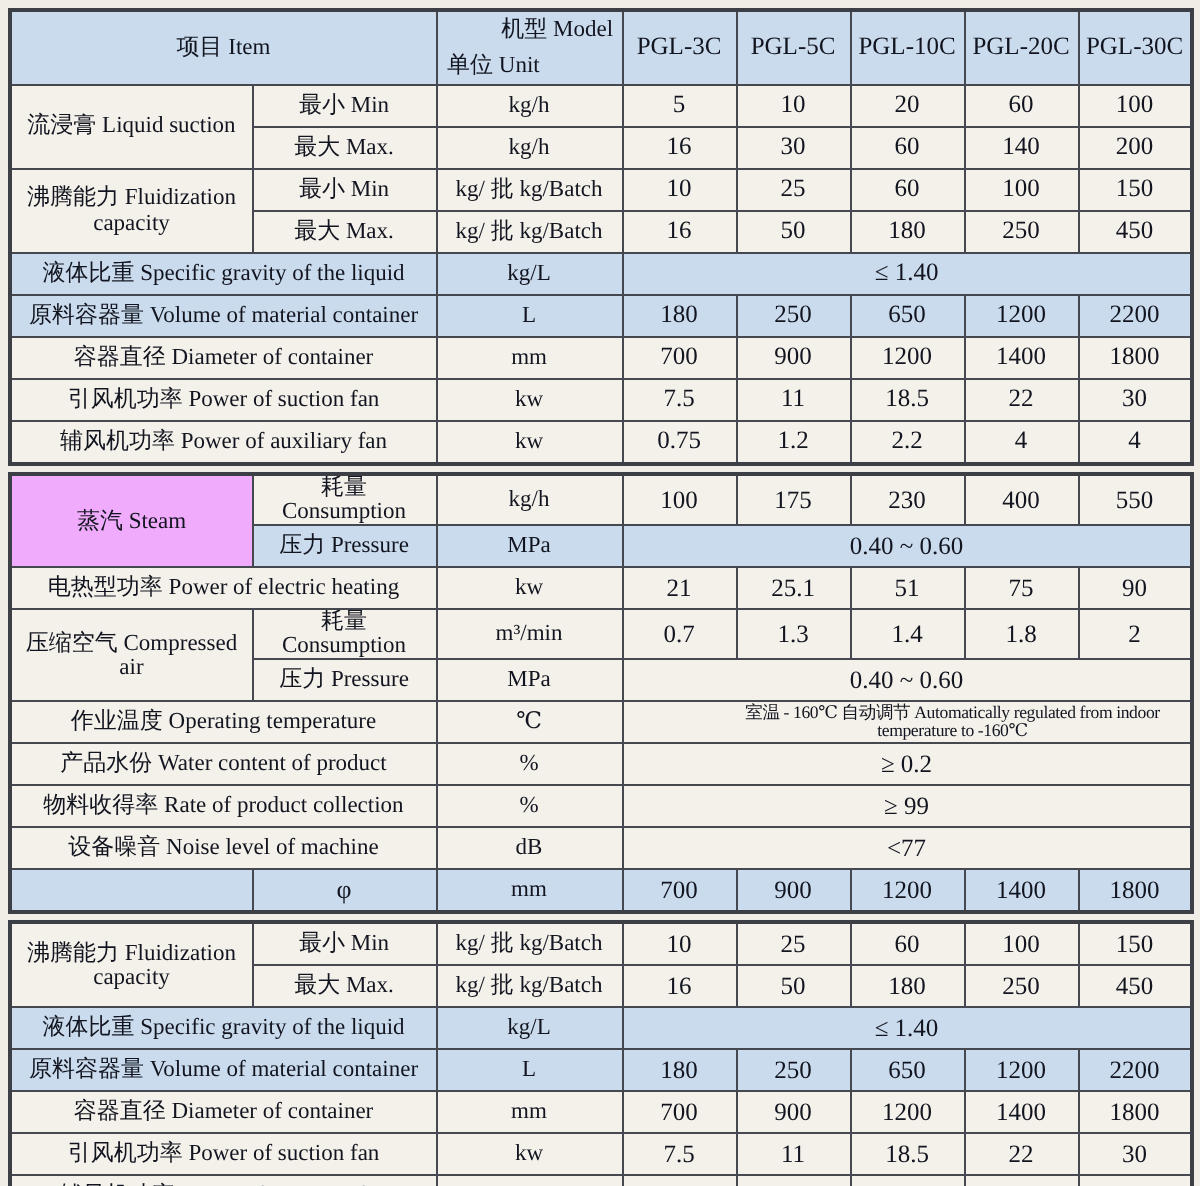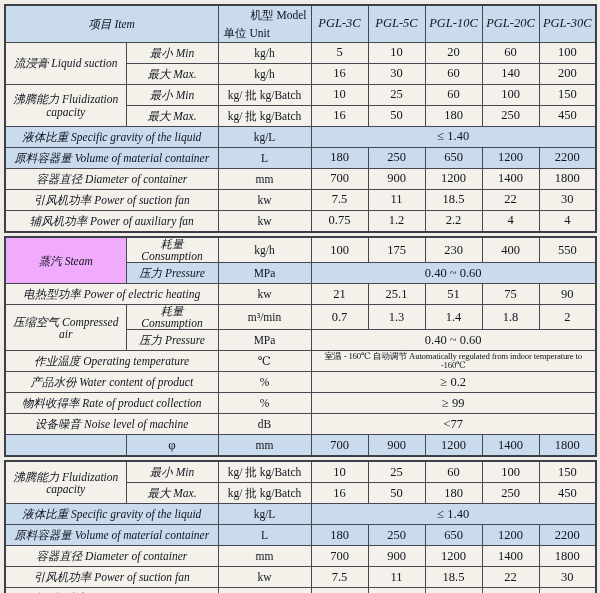--- a/index.html
+++ b/index.html
@@ -20,32 +20,32 @@
     text-align:center;vertical-align:middle;
     height:20px;padding:0 2px;
     font-size:12px;line-height:1.05;
     background:#f3f1ea;
     overflow:hidden;
   }
   tr.b td{background:#c9dbec;}
   td.bc{background:#f0abfc;}
   td.val{font-size:12.5px;}
   td.unit{font-size:11.5px;}
-  td.lab{font-size:11.5px;font-style:italic;}
-  td.model{font-size:12.5px;font-weight:bold;font-weight:normal;font-style:italic;}
+  td.lab{font-size:11.5px;}
+  td.model{font-size:12.5px;font-weight:bold;font-weight:normal;}
   tr.hd td{height:36px;}
   td.diag{
     position:relative;
     background-color:#c9dbec;
     background-image:linear-gradient(to bottom right,
       transparent 49.2%, #45494f 49.2%, #45494f 51%, transparent 51%);
   }
   .model-lb{position:absolute;top:3px;right:4px;font-size:11.5px;}
   .unit-lb{position:absolute;bottom:3px;left:5px;font-size:11.5px;}
-  td.small-span{font-size:8.8px;letter-spacing:-0.2px;}
+  td.small-span{font-size:8.8px;letter-spacing:-0.2px;padding-left:48px;}
   td.phi{font-size:13px;}
 </style>
 </head>
 <body>
 
 <div class="sheet">
 
   <table>
     <colgroup>
       <col style="width:121px">

